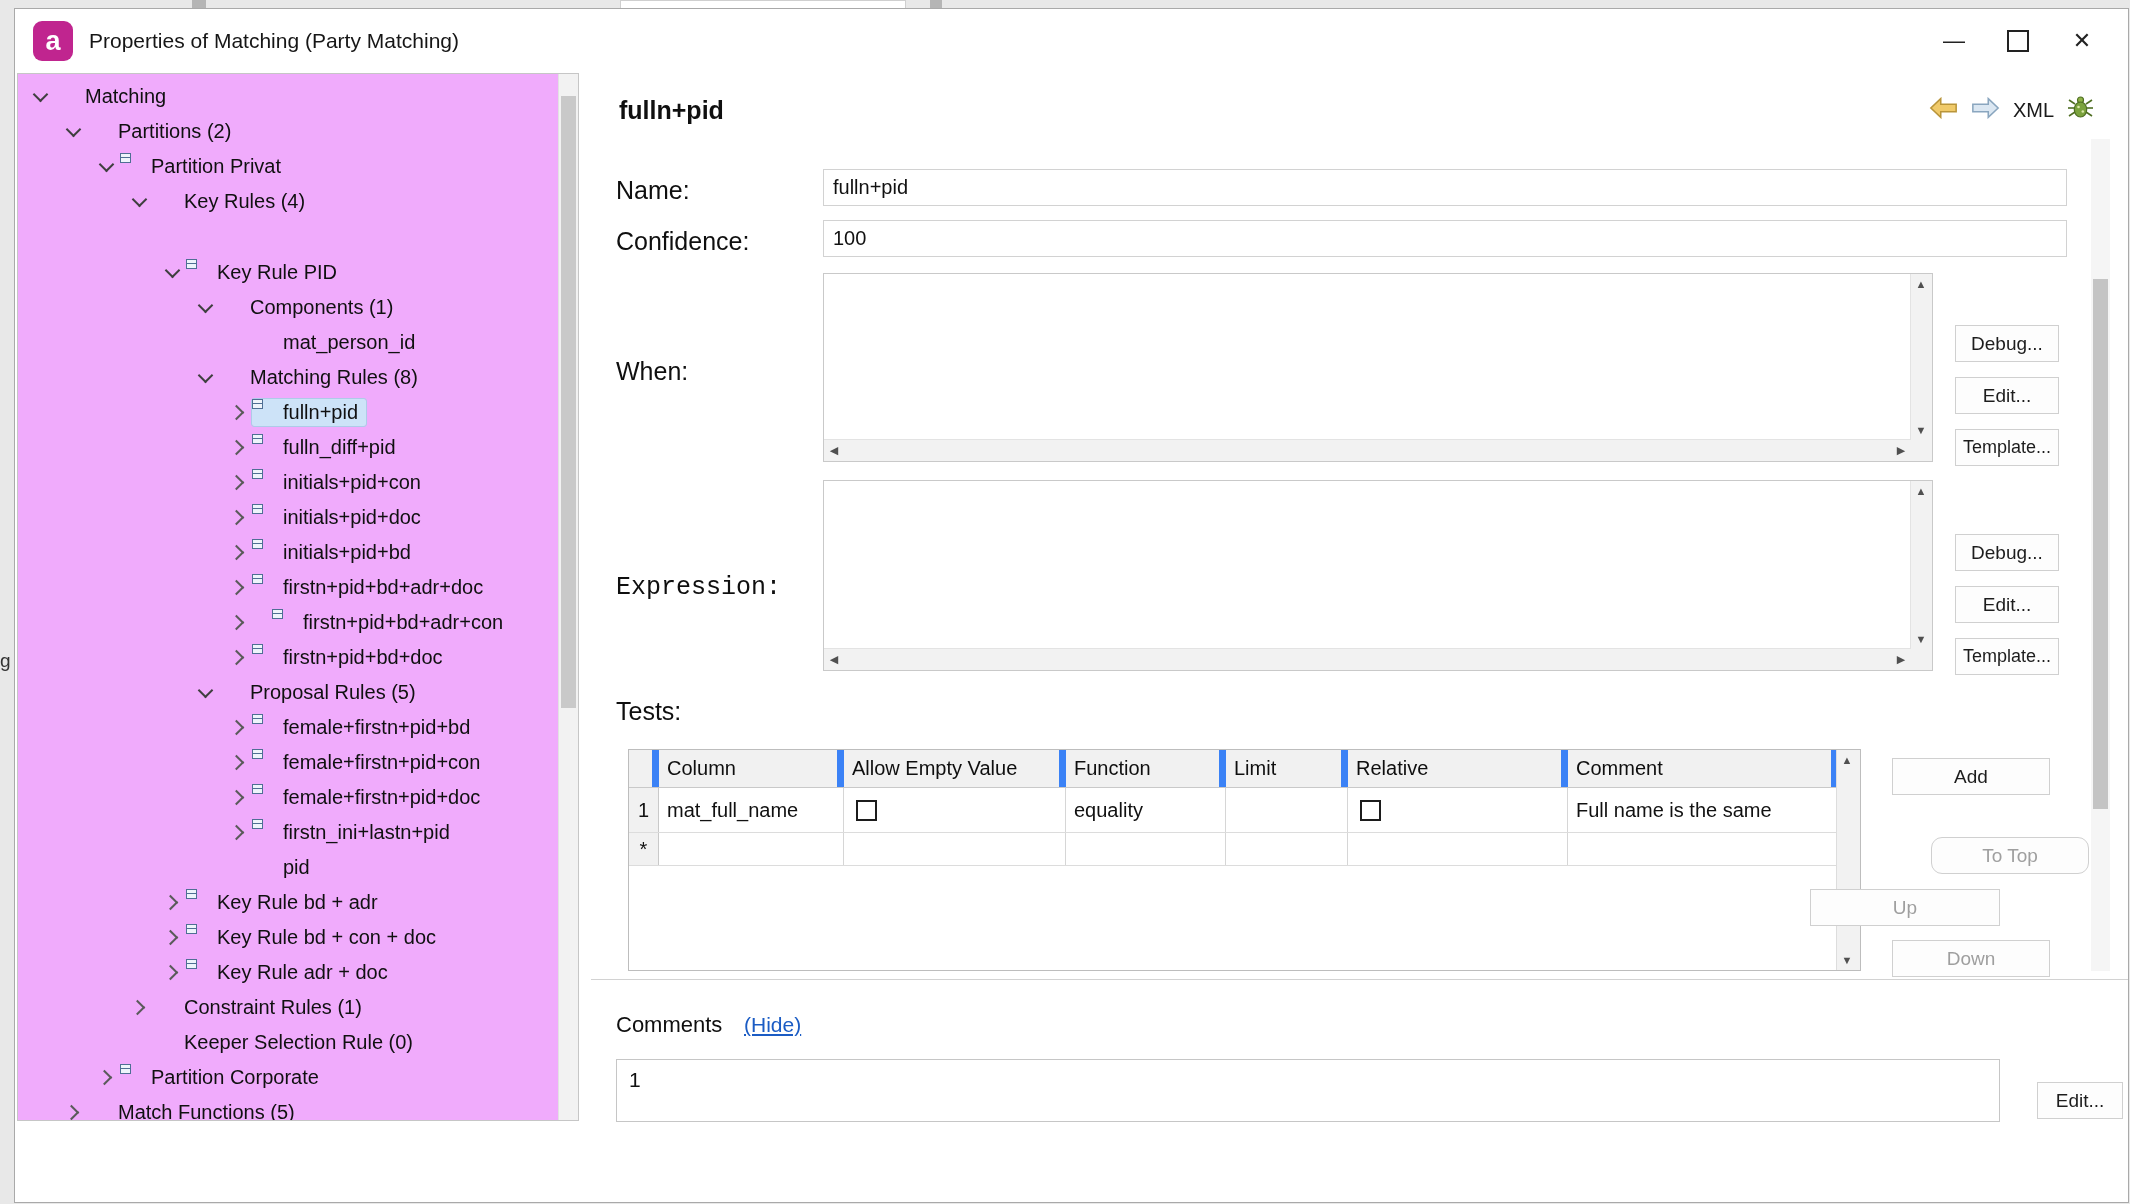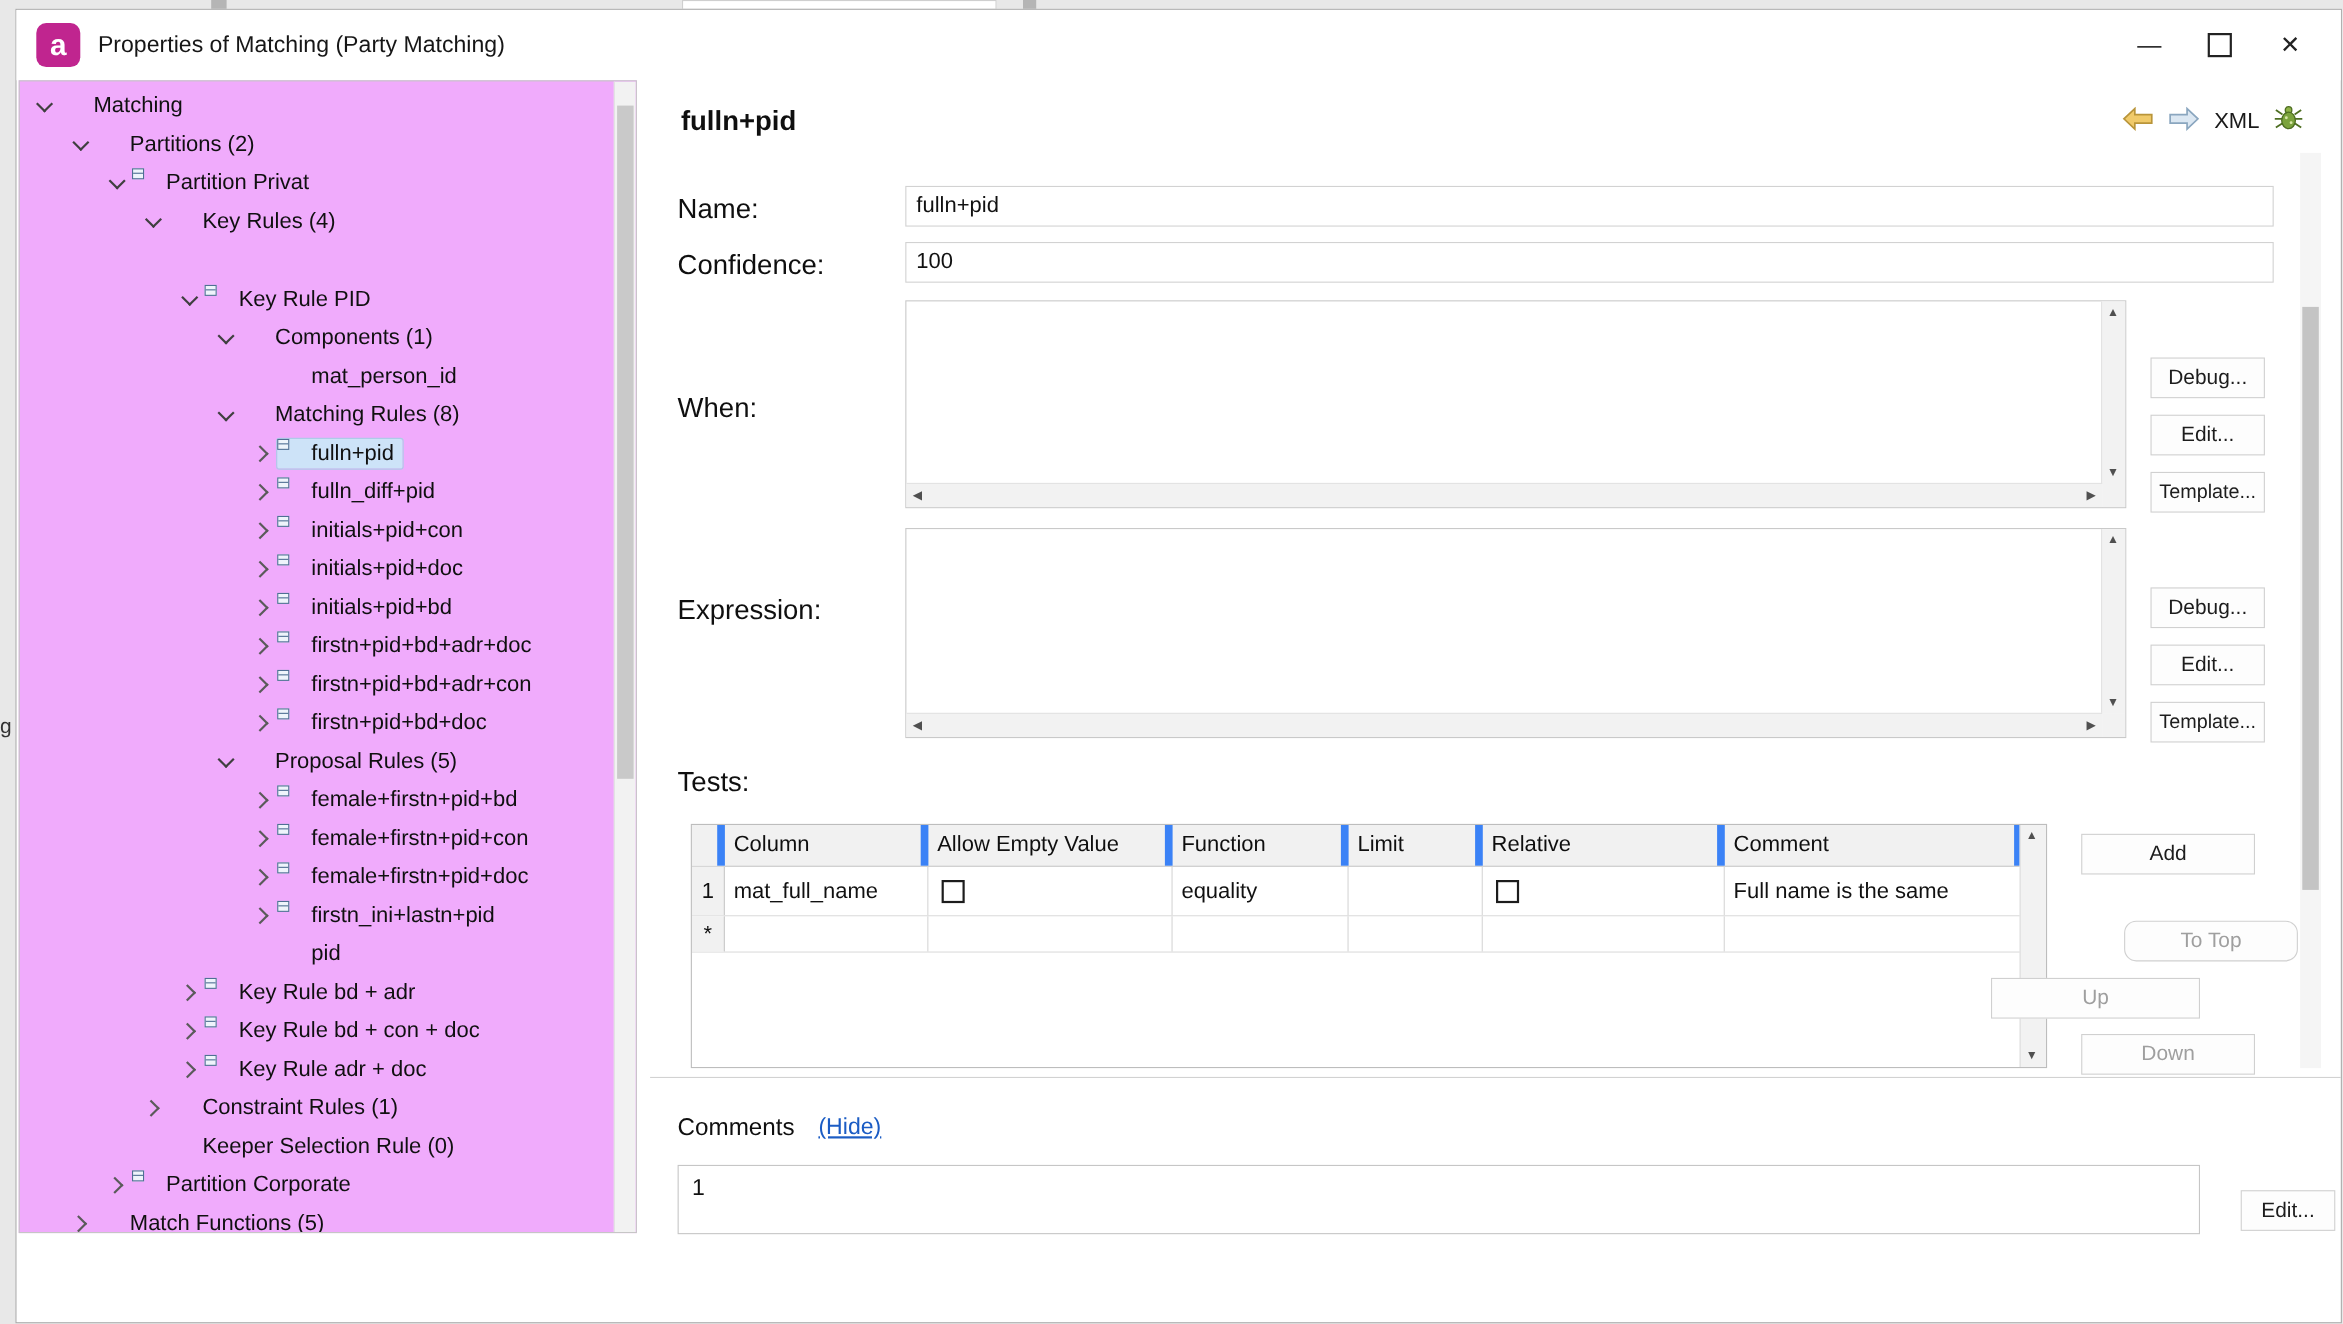--- a/index.html
+++ b/index.html
@@ -240,21 +240,21 @@
         </div>
         <div class="tree-row" style="padding-left: 206px;">
           <span class="chev-box">
             <span class="chev collapsed"></span>
           </span>
           <span class="node-content">
             <span class="node-icon"><span class="sphere-ball"></span><span class="cube"></span></span>
             <span class="tree-label">firstn+pid+bd+adr+doc</span>
           </span>
         </div>
-        <div class="tree-row" style="padding-left: 206px;">
+        <div class="tree-row" style="padding-left: 206px; gap: 20px;">
           <span class="chev-box">
             <span class="chev collapsed"></span>
           </span>
           <span class="node-content">
             <span class="node-icon"><span class="sphere-ball"></span><span class="cube"></span></span>
             <span class="tree-label">firstn+pid+bd+adr+con</span>
           </span>
         </div>
         <div class="tree-row" style="padding-left: 206px;">
           <span class="chev-box">
@@ -440,21 +440,21 @@
     <div class="sb-h">
       <div class="sb-arrow sb-left">◀</div>
       <div class="sb-arrow sb-right">▶</div>
     </div>
     <div class="sb-corner"></div>
   </div>
   <button class="btn" style="left:1940px;top:316px;width:104px;height:37px;">Debug...</button>
   <button class="btn" style="left:1940px;top:368px;width:104px;height:37px;">Edit...</button>
   <button class="btn" style="left:1940px;top:420px;width:104px;height:37px;font-size:18px;">Template...</button>
 
-  <div class="fld-label" style="top:532px;">Expression:</div>
+  <div class="fld-label" style="top:564px;font-family:Liberation Mono, monospace;">Expression:</div>
   <div class="scrollbox" style="left:808px;top:471px;width:1110px;height:191px;">
     <div class="sb-content"></div>
     <div class="sb-v">
       <div class="sb-arrow sb-up">▲</div>
       <div class="sb-arrow sb-down">▼</div>
     </div>
     <div class="sb-h">
       <div class="sb-arrow sb-left">◀</div>
       <div class="sb-arrow sb-right">▶</div>
     </div>

